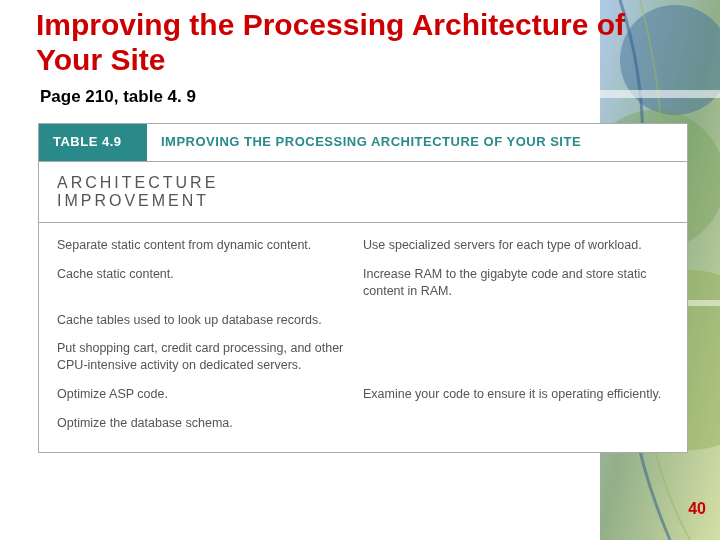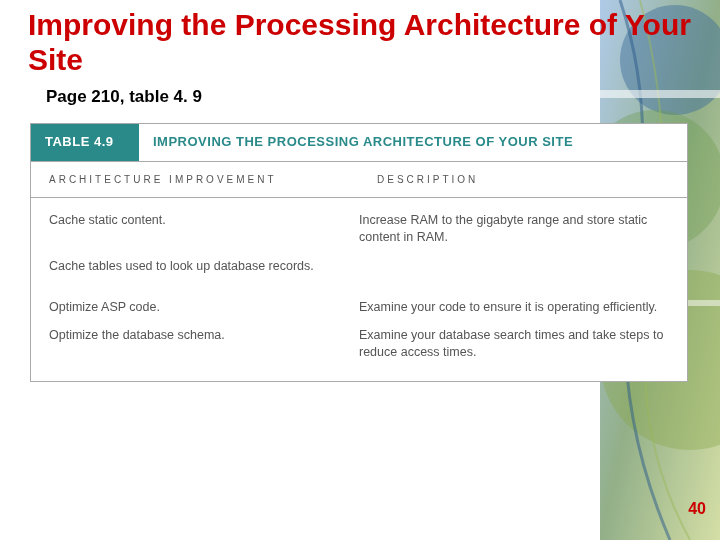--- a/index.html
+++ b/index.html
@@ -14,34 +14,34 @@
   .decor {
     position: absolute;
     top: 0; right: 0;
     width: 140px; height: 540px;
     z-index: 0;
   }
   .decor svg { width: 100%; height: 100%; }
   .content {
     position: relative;
     z-index: 1;
-    padding: 8px 22px 0 28px;
+    padding: 8px 22px 0 36px;
   }
   .title {
     color: #cc0000;
     font-weight: bold;
     font-size: 30px;
     line-height: 1.15;
     margin-bottom: 10px;
   }
   .subtitle {
     color: #000;
     font-weight: bold;
     font-size: 17px;
-    margin: 6px 0 10px 18px;
+    margin: 6px 0 10px 4px;
   }
   .table-wrap {
     border: 0;
     margin: 0 10px 0 2px;
     background: #fff;
   }
   .th-row {
     display: flex;
     align-items: stretch;
     border: 1px solid #aaa;
@@ -68,21 +68,21 @@
     line-height: 1.3;
   }
   .hdr-row {
     display: flex;
     border: 1px solid #aaa;
     border-top: 1px solid #aaa;
     border-bottom: 1px solid #aaa;
   }
   .hdr-cell {
     color: #555;
-    font-size: 10px;
+    font-size: 16px;
     letter-spacing: 3px;
     padding: 12px 18px;
     font-weight: normal;
   }
   .col-left { width: 50%; }
   .col-right { width: 50%; }
   .body-rows {
     border-left: 1px solid #aaa;
     border-right: 1px solid #aaa;
     border-bottom: 1px solid #aaa;
@@ -134,37 +134,40 @@
   <h1 class="title">Improving the Processing Architecture of Your Site</h1>
   <div class="subtitle">Page 210, table 4. 9</div>
 
   <div class="table-wrap">
     <div class="th-row">
       <div class="th-num">TABLE 4.9</div>
       <div class="th-title">IMPROVING THE PROCESSING ARCHITECTURE OF YOUR SITE</div>
     </div>
     <div class="hdr-row">
       <div class="hdr-cell col-left">ARCHITECTURE IMPROVEMENT</div>
-      <div class="hdr-cell col-right">DESCRIPTION</div>
     </div>
     <div class="body-rows">
       <div class="row">
+        <div class="cell col-left">Separate static content from dynamic content.</div>
+        <div class="cell col-right">Use specialized servers for each type of workload.</div>
+      </div>
+      <div class="row">
         <div class="cell col-left">Cache static content.</div>
-        <div class="cell col-right">Increase RAM to the gigabyte range and store static content in RAM.</div>
+        <div class="cell col-right">Increase RAM to the gigabyte code and store static content in RAM.</div>
       </div>
       <div class="row">
         <div class="cell col-right">Cache tables used to look up database records.</div>
       </div>
       <div class="row">
+        <div class="cell col-right">Put shopping cart, credit card processing, and other CPU-intensive activity on dedicated servers.</div>
       </div>
       <div class="row">
         <div class="cell col-left">Optimize ASP code.</div>
         <div class="cell col-right">Examine your code to ensure it is operating efficiently.</div>
       </div>
       <div class="row">
         <div class="cell col-left">Optimize the database schema.</div>
-        <div class="cell col-right">Examine your database search times and take steps to reduce access times.</div>
       </div>
     </div>
   </div>
 </div>
 
 <div class="page-num">40</div>
 
 </body></html>

